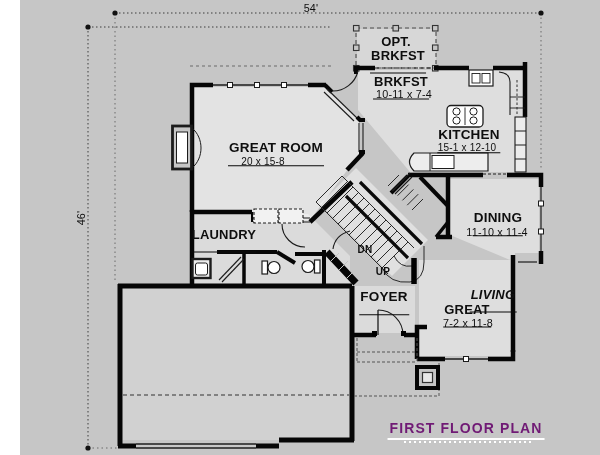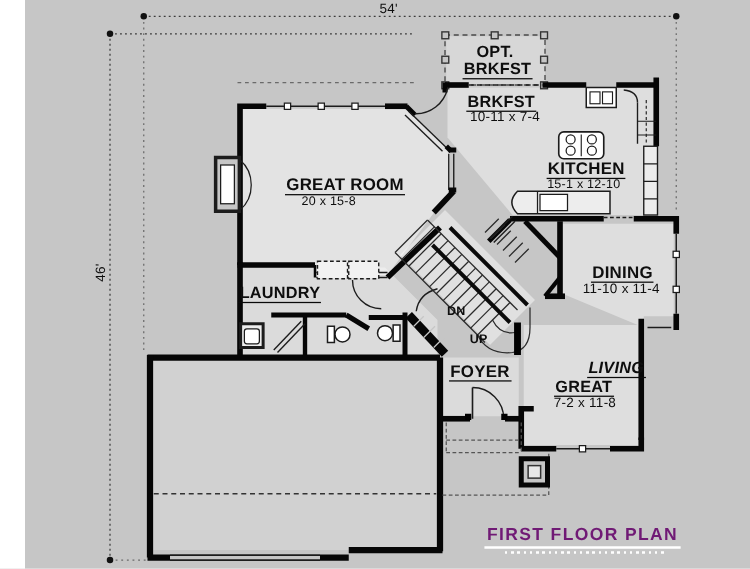--- a/index.html
+++ b/index.html
@@ -14,21 +14,21 @@
   .stage svg{position:absolute;left:0;top:0;}
   .lbl{
     position:absolute;
     transform:translate(-50%,-50%);
     color:#0e0e0e;
     white-space:nowrap;
     letter-spacing:.2px;
     line-height:1;
   }
   .b{font-weight:bold;}
-  .u{border-bottom:1.6px solid #0a0a0a;padding:0 1px 0;}
+  .u{border-bottom:1.6px solid #0a0a0a;padding:0 1px 10px;}
   .rot{transform:translate(-50%,-50%) rotate(-90deg);}
   .f14{font-size:13.5px;} .f13{font-size:13px;} .f12{font-size:10px;}
   .f11{font-size:10.8px;} .f10{font-size:10px;}
   .title{
     color:#701a75;
     font-weight:bold;
     font-size:14px;
     letter-spacing:1.1px;
     border-bottom:2px solid #ffffff;
     padding:0 2px 2px;

